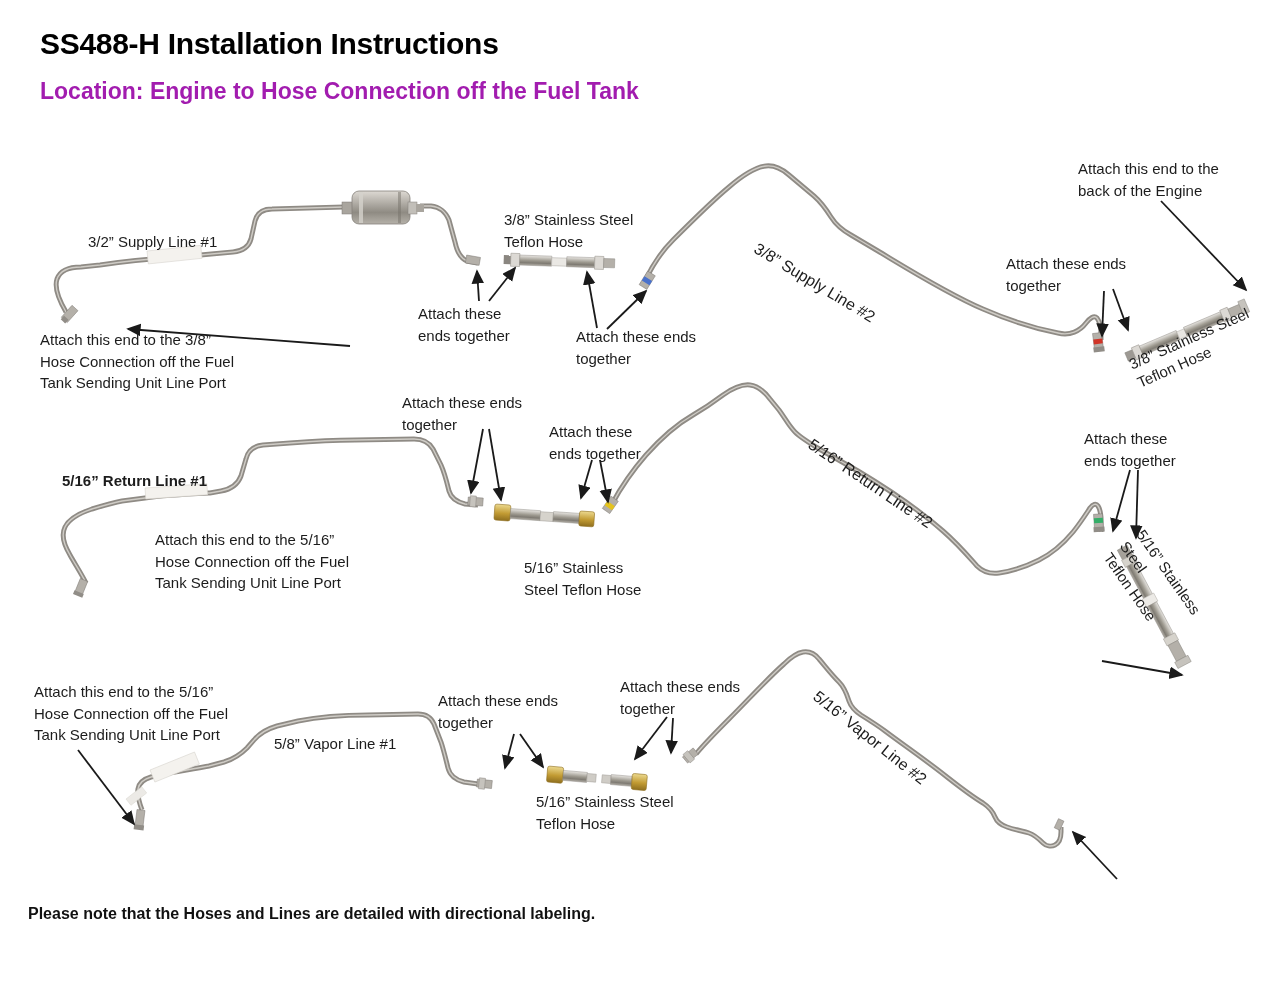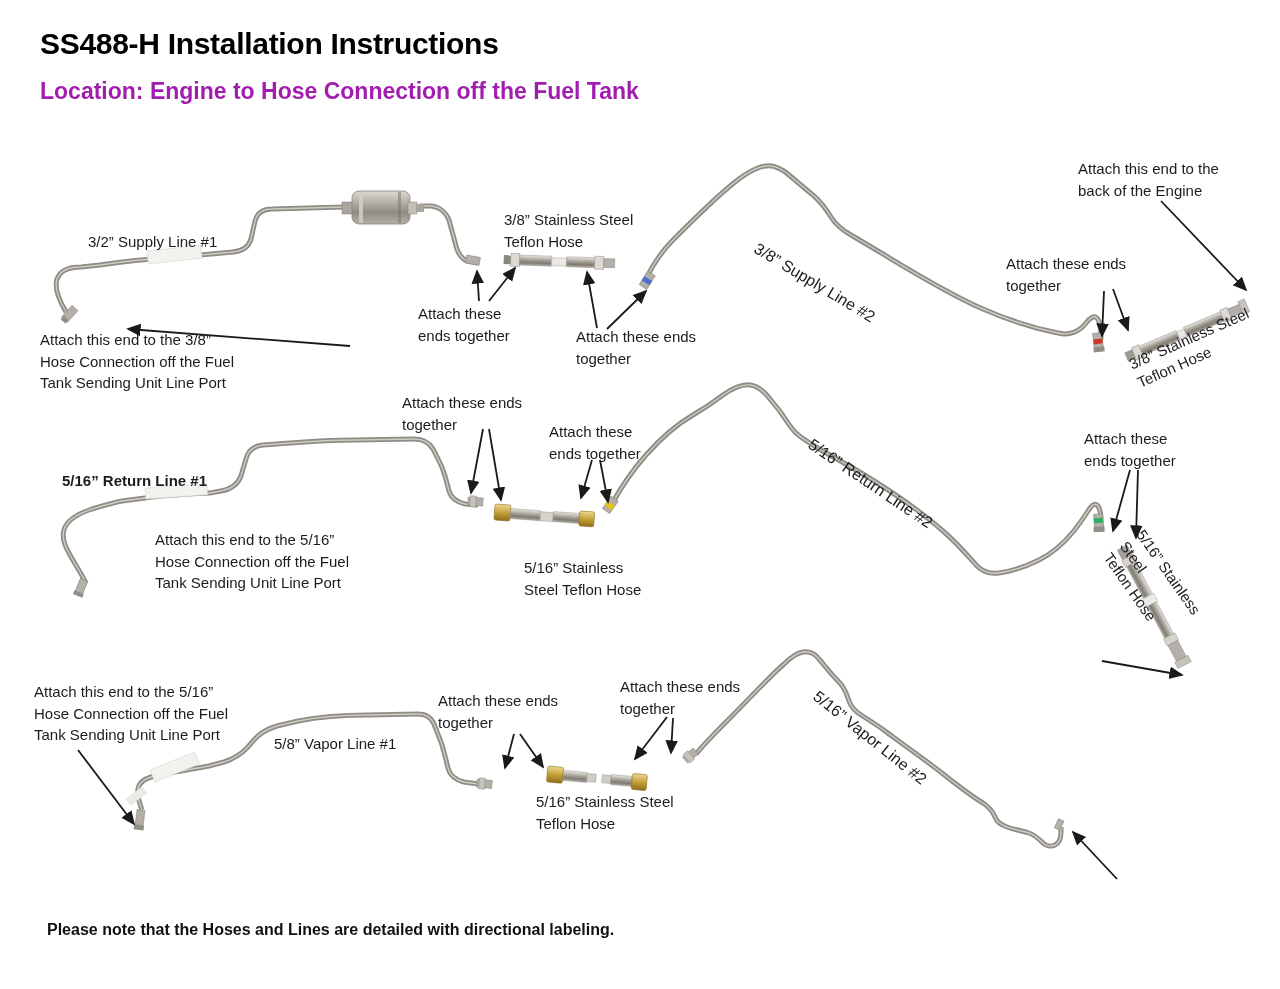--- a/index.html
+++ b/index.html
@@ -261,15 +261,15 @@
 Tank Sending Unit Line Port</div>
   <div class="lbl" style="left:274px;top:733px;">5/8” Vapor Line #1</div>
   <div class="lbl" style="left:438px;top:690px;">Attach these ends
 together</div>
   <div class="lbl" style="left:620px;top:676px;">Attach these ends
 together</div>
   <div class="lbl" style="left:536px;top:791px;">5/16” Stainless Steel
 Teflon Hose</div>
   <div class="lbl rot" style="left:822px;top:686px;transform:rotate(38.5deg);">5/16” Vapor Line #2</div>
 
-  <div class="lbl note" style="left:47px;top:901px;margin-top:16px;">Please note that the Hoses and Lines are detailed with directional labeling.</div>
+  <div class="lbl note" style="left:28px;top:901px;">Please note that the Hoses and Lines are detailed with directional labeling.</div>
 
 </div>
 
 </body></html>

